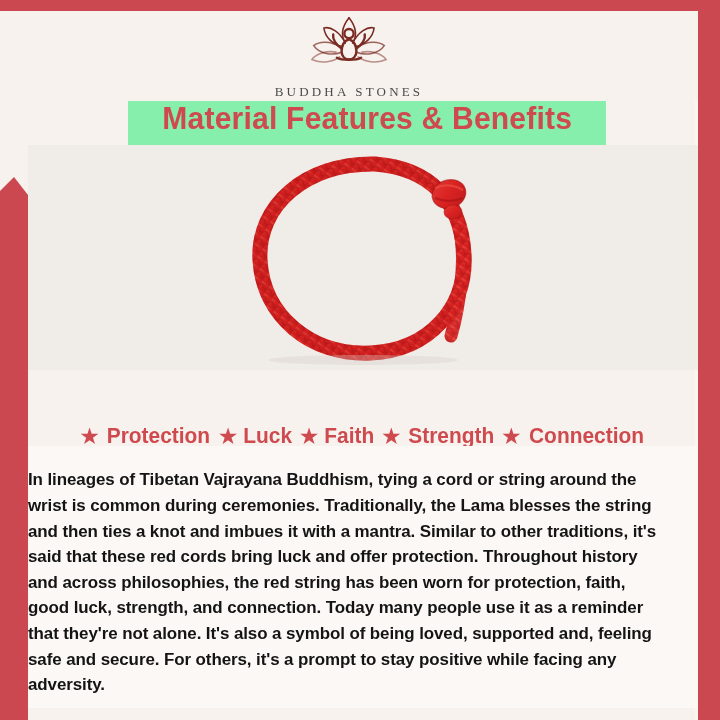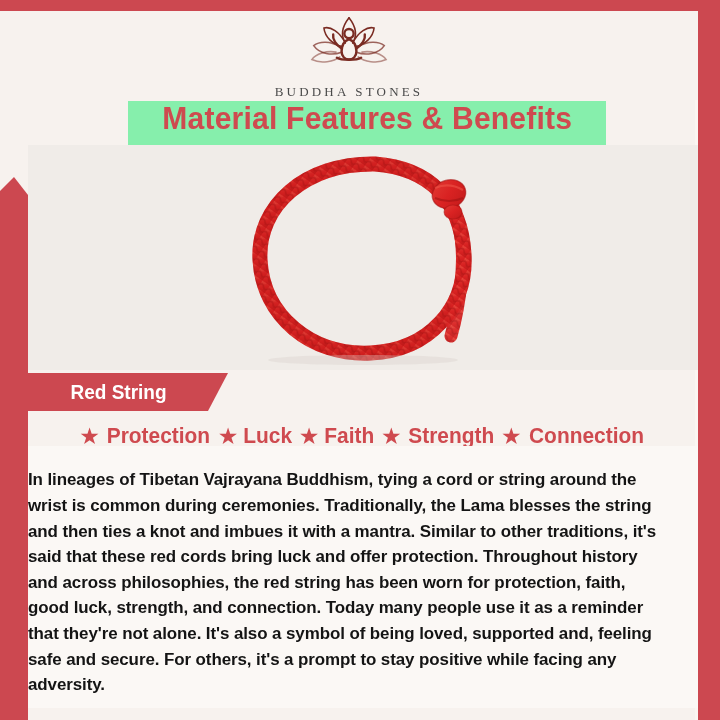--- a/index.html
+++ b/index.html
@@ -128,23 +128,20 @@
         <path d="M202 48 Q216 54,230 48" stroke="#9d1212" stroke-width="2.2" fill="none" opacity=".55"></path>
         <ellipse cx="220" cy="62" rx="9" ry="7" fill="url(#cordg)"></ellipse>
         <ellipse cx="220" cy="62" rx="9" ry="7" fill="none" stroke="#a81414" stroke-width="1.1" opacity=".5"></ellipse>
       </g>
 
       <ellipse cx="130" cy="210" rx="95" ry="5" fill="#d8cfc8" opacity=".35"></ellipse>
     </svg>
   </div>
 
   <div class="label-strip"></div>
-  <div class="label-banner">
-    <div class="label-text">Red String</div>
-  </div>
 
   <div class="benefits">
     <div class="benefit">
       <span class="star">★</span>
       <span class="bname">Protection</span>
     </div>
     <div class="benefit">
       <span class="star">★</span>
       <span class="bname">Luck</span>
     </div>

